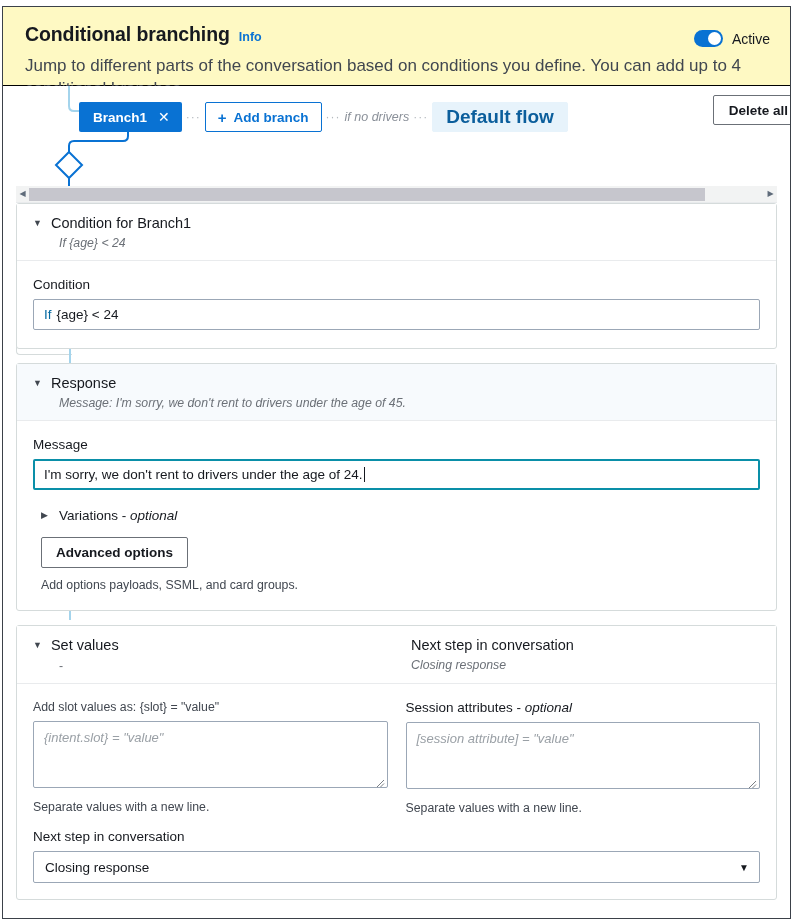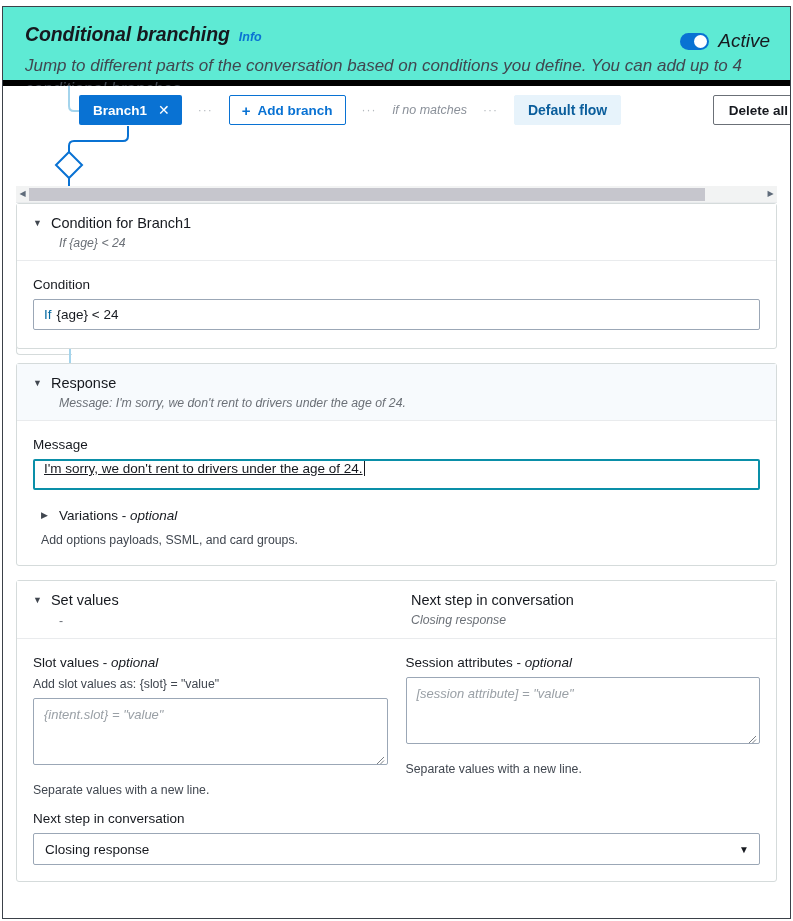--- a/index.html
+++ b/index.html
@@ -21,25 +21,24 @@
     left: 2px; top: 6px;
     width: 789px; height: 913px;
     border: 1px solid #3b4149;
     background: #ffffff;
     overflow: hidden;
   }
 
   
   #panel-header {
     position: relative;
-    background: #5eead4;
-    border-bottom: 6px solid #000000;
+    background: #fef9c3;
+    border-bottom: 1px solid #000000;
     padding: 16px 18px 14px 22px;
     height: 79px;
-    font-style: italic;
   }
   #title-row {
     display: flex;
     align-items: baseline;
     gap: 9px;
   }
   #panel-title {
     font-size: 19.5px;
     font-weight: bold;
     color: #16191f;
@@ -72,36 +71,36 @@
     flex: none;
   }
   .switch .knob {
     position: absolute;
     width: 13px; height: 13px;
     border-radius: 50%;
     background: #ffffff;
     top: 2px; right: 2px;
   }
   #toggle-label {
-    font-size: 19px;
+    font-size: 14px;
     color: #16191f;
   }
 
   
   #branch-bar {
     position: relative;
     height: 100px;
     background: #ffffff;
   }
   #branch-tabs {
     position: absolute;
-    left: 76px; top: 9px;
-    display: flex;
-    align-items: center;
-    gap: 12px;
+    left: 76px; top: 16px;
+    display: flex;
+    align-items: center;
+    gap: 0px;
     z-index: 4;
   }
   .branch-tab {
     background: #0972d3;
     color: #ffffff;
     font-size: 13.5px;
     font-weight: bold;
     padding: 7px 12px 7px 14px;
     border-radius: 2px;
     display: flex;
@@ -140,21 +139,21 @@
   #add-branch-btn .plus { font-size: 15px; line-height: 1; }
   #no-match-label {
     font-size: 12.5px;
     font-style: italic;
     color: #8a9099;
     white-space: nowrap;
   }
   #default-flow-btn {
     background: #e7f3fb;
     color: #0b5e9c;
-    font-size: 14px;
+    font-size: 19px;
     font-weight: bold;
     border-radius: 2px;
     padding: 0 13px;
     height: 30px;
     display: flex;
     align-items: center;
     cursor: pointer;
     border: 1px solid #e7f3fb;
   }
   #delete-all-btn {
@@ -262,21 +261,21 @@
   }
   .field-label .opt { font-style: italic; }
   .field-hint {
     font-size: 12.3px;
     color: #414750;
     margin-bottom: 7px;
   }
   .field-foot {
     font-size: 12.3px;
     color: #414750;
-    margin-top: 14px;
+    margin-top: 8px;
   }
   .text-input {
     width: 100%;
     height: 31px;
     border: 1px solid #9ba7b6;
     border-radius: 2px;
     background: #ffffff;
     font-family: "Liberation Sans", sans-serif;
     font-size: 13.5px;
     color: #16191f;
@@ -463,21 +462,21 @@
       <div class="branch-tab">
         <span>Branch1</span>
         <span class="x-ico">✕</span>
       </div>
       <span class="dots">···</span>
       <div id="add-branch-btn">
         <span class="plus">+</span>
         <span>Add branch</span>
       </div>
       <span class="dots">···</span>
-      <span id="no-match-label">if no matches</span>
+      <span id="no-match-label">if no drivers</span>
       <span class="dots">···</span>
       <div id="default-flow-btn">
         <span>Default flow</span>
       </div>
     </div>
 
     <div id="delete-all-btn">
       <span>Delete all</span>
     </div>
   </div>
@@ -513,34 +512,37 @@
         </div>
       </div>
     </div>
 
     <div class="card">
       <div class="card-head tinted">
         <div class="head-title">
           <span class="caret">▼</span>
           <span>Response</span>
         </div>
-        <div class="head-sub">Message: I'm sorry, we don't rent to drivers under the age of 24.</div>
+        <div class="head-sub">Message: I'm sorry, we don't rent to drivers under the age of 45.</div>
       </div>
       <div class="card-body">
         <div class="field-label">Message</div>
-        <div class="text-input focused" style="display:flex;align-items:flex-start;text-decoration:underline;">
+        <div class="text-input focused" style="display:flex;align-items:center;">
           <span>I'm sorry, we don't rent to drivers under the age of 24.</span>
             <span class="msg-caret"></span>
         </div>
 
         <div class="expander-row">
           <span class="caret-right">▶</span>
           <span><span>Variations - </span><span class="opt">optional</span></span>
         </div>
 
+        <div id="advanced-options-btn">
+          <span>Advanced options</span>
+        </div>
         <div id="advanced-hint">Add options payloads, SSML, and card groups.</div>
       </div>
     </div>
 
     <div class="card">
       <div class="setvalues-head">
         <div class="sv-col-left">
           <div class="head-title">
             <span class="caret">▼</span>
             <span>Set values</span>
@@ -548,21 +550,20 @@
           <div class="sv-dash">-</div>
         </div>
         <div class="sv-col-right">
           <div class="sv-right-title">Next step in conversation</div>
           <div class="head-sub" style="margin-left:0;">Closing response</div>
         </div>
       </div>
 
       <div class="two-col">
         <div class="col">
-          <div class="field-label"><span>Slot values - </span><span class="opt">optional</span></div>
           <div class="field-hint">Add slot values as: {slot} = "value"</div>
           <div class="ta-wrap">
             <textarea class="ta" placeholder="{intent.slot} = &quot;value&quot;" style=""></textarea>
             <svg class="resize-grip" viewBox="0 0 9 9">
               <path d="M8 1 L1 8 M8 4.5 L4.5 8" stroke="#6b7077" stroke-width="0.9" fill="none"></path>
             </svg>
           </div>
           <div class="field-foot">Separate values with a new line.</div>
         </div>
 

